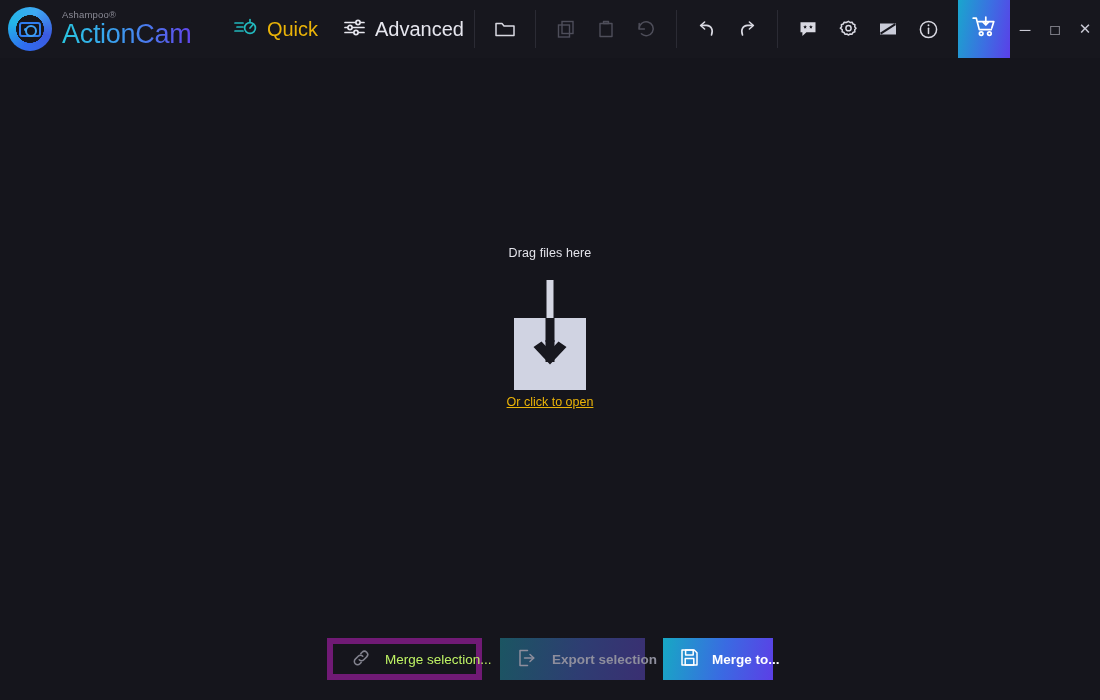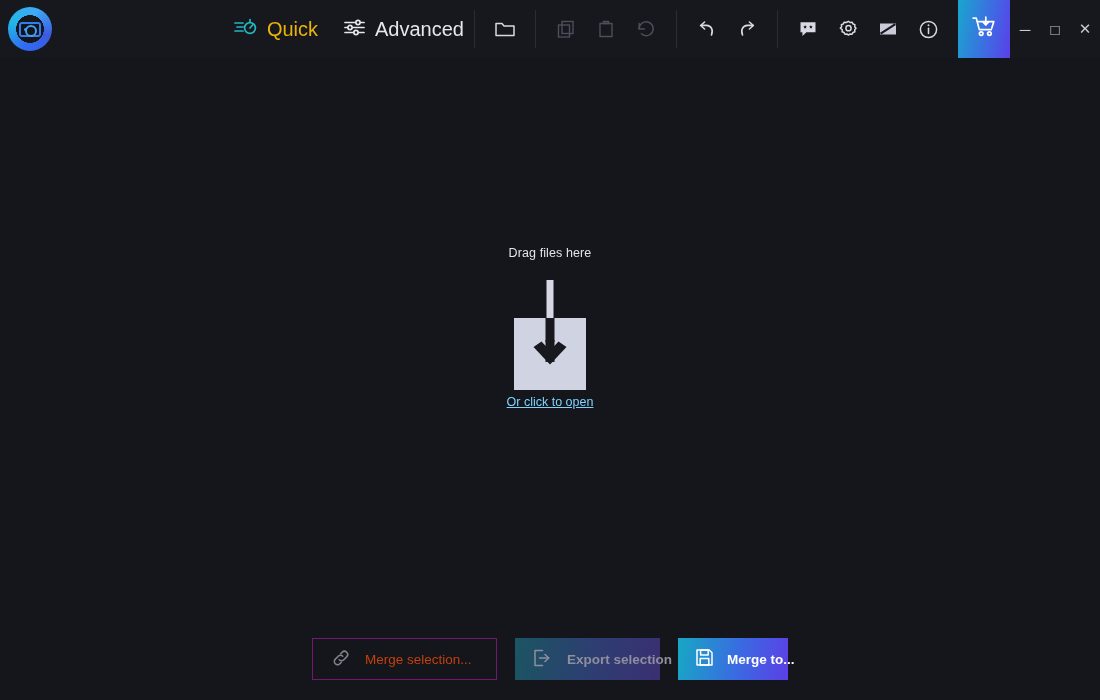--- a/index.html
+++ b/index.html
@@ -87,55 +87,59 @@
   #drop-graphic { position:relative; width:72px; height:112px; }
   #drop-stem {
     position:absolute; left:50%; top:0; transform:translateX(-50%);
     width:7px; height:42px; background:#d5d7e4;
   }
   #drop-box {
     position:absolute; left:0; top:38px; width:72px; height:72px; background:#d0d3e2;
   }
   #drop-arrow { position:absolute; left:0; top:38px; width:72px; height:72px; }
   #drop-link {
-    margin-top:3px; font-size:12.5px; color:#7dd3fc;
+    margin-top:3px; font-size:12.5px; color:#eab308;
     text-decoration:underline; cursor:pointer;
   }
 
   
   #bottombar {
     position:absolute; left:0; bottom:0; width:1100px; height:82px;
     display:flex; align-items:center; justify-content:center; gap:18px;
   }
   .btn {
     height:42px; display:flex; align-items:center; gap:14px;
     padding:0 20px; font-size:13.5px; font-weight:600; white-space:nowrap;
   }
   #merge-btn {
-    width:185px; border:1px solid #701a75; background:transparent;
-    color:#c2410c; font-weight:400; justify-content:flex-start; padding-left:18px;
+    width:155px; border:6px solid #701a75; background:transparent;
+    color:#bef264; font-weight:400; justify-content:flex-start; padding-left:18px;
   }
   #export-btn {
     width:145px; background:linear-gradient(100deg,#1b5562 0%, #2e3d72 55%, #3a2f72 100%);
     color:#8e8e9d; justify-content:flex-start; padding-left:16px;
   }
   #save-btn {
     width:110px; background:linear-gradient(100deg,#17a8c4 0%, #3a6ae2 55%, #5c3fe6 100%);
     color:#fff; justify-content:flex-start; padding-left:16px; gap:12px;
   }
   .btn svg { flex:none; }
 </style>
 </head>
 <body>
 
 <div id="titlebar">
 
   <div id="brand">
     <div id="logo-mark">
       <div class="cam"></div>
+    </div>
+    <div id="brand-text">
+      <div id="brand-vendor">Ashampoo®</div>
+      <div id="brand-name">ActionCam</div>
     </div>
   </div>
 
   <div id="nav">
     <div class="navtab active">
       <span>
         <svg width="24" height="20" viewBox="0 0 24 20" fill="none" stroke="#22b8bd" stroke-width="1.7" stroke-linecap="round">
           <line x1="1" y1="6" x2="9" y2="6"></line>
           <line x1="3" y1="10" x2="9" y2="10"></line>
           <line x1="1" y1="14" x2="9" y2="14"></line>

